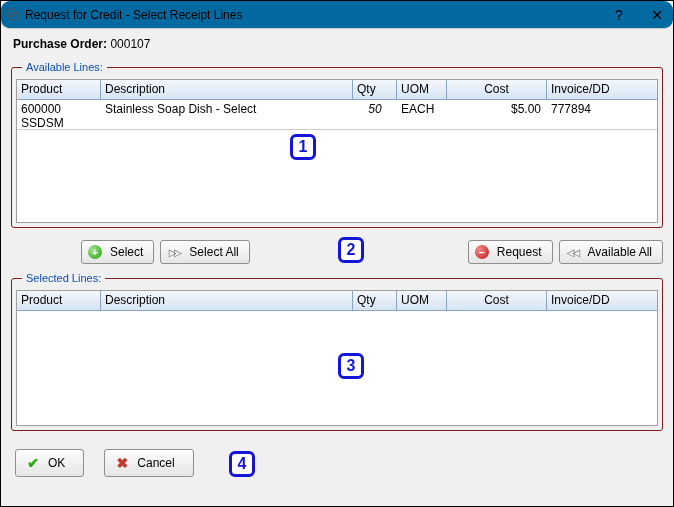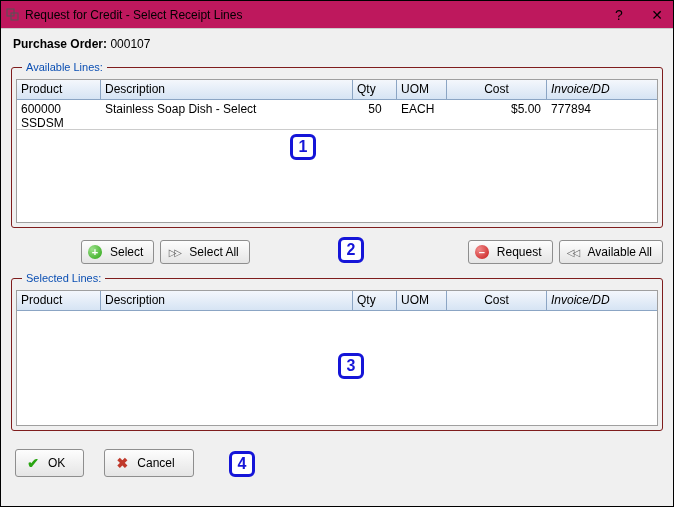--- a/index.html
+++ b/index.html
@@ -13,25 +13,26 @@
   .window {
     width: 674px;
     height: 507px;
     border: 1px solid #000;
     background: #f0f0f0;
     display: flex;
     flex-direction: column;
   }
   .titlebar {
     height: 28px;
-    background: #be185d;
+    background: #0369a1;
     display: flex;
     align-items: center;
     padding: 0 6px 0 4px;
     border-bottom: 1px solid #ccc;
+    border-radius: 9px;
   }
   .title-icon {
     width: 16px;
     height: 16px;
     margin-right: 4px;
     display: flex;
     align-items: center;
     justify-content: center;
     font-size: 10px;
     color: #555;
@@ -97,21 +98,21 @@
     border-bottom: 1px solid #8ba5c4;
     font-size: 12px;
     color: #000;
   }
   .grid-header .col {
     border-right: 1px solid #8ba5c4;
     padding: 2px 4px;
     white-space: nowrap;
     overflow: hidden;
   }
-  .grid-header .col:last-child { border-right: none; font-style: italic; }
+  .grid-header .col:last-child { border-right: none; }
   .grid-body {
     flex: 1;
     background: #fff;
     position: relative;
   }
   .grid-row {
     display: flex;
     font-size: 12px;
     color: #000;
     border-bottom: 1px solid #ccc;
@@ -120,21 +121,21 @@
   .grid-row .cell {
     padding: 2px 4px;
     overflow: hidden;
   }
   .col-product { width: 84px; }
   .col-desc    { width: 252px; }
   .col-qty     { width: 44px; text-align: left; }
   .col-uom     { width: 50px; }
   .col-cost    { width: 100px; text-align: center; }
   .col-inv     { width: 110px; }
-  .grid-row .cell.col-qty { text-align: center; }
+  .grid-row .cell.col-qty { text-align: center; font-style: italic; }
   .grid-row .cell.col-cost { text-align: right; padding-right: 6px; }
 
   .btn-row {
     display: flex;
     gap: 6px;
     padding: 8px 0 8px 70px;
     align-items: center;
     position: relative;
   }
   .btn {

